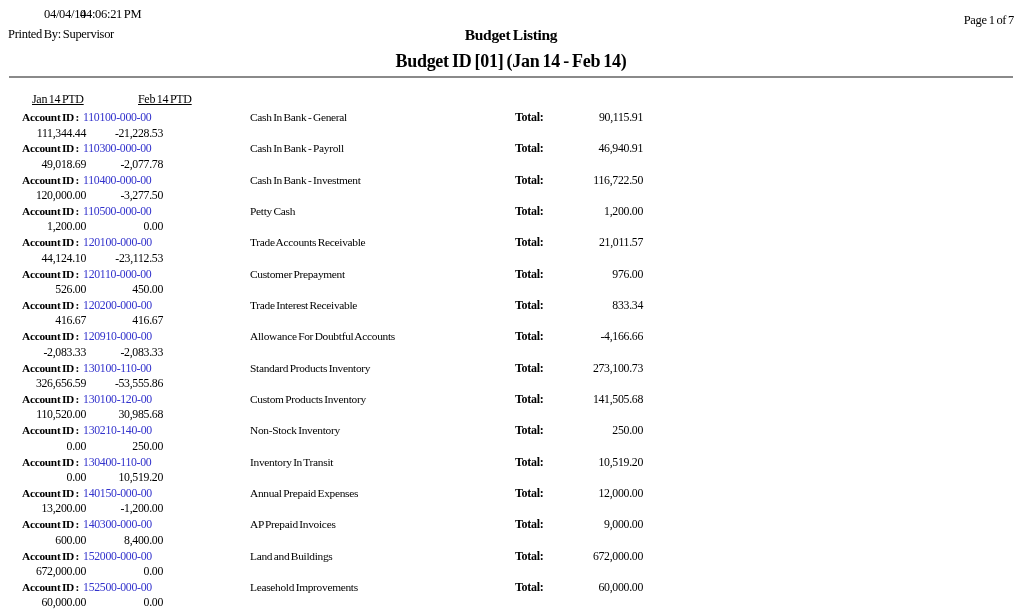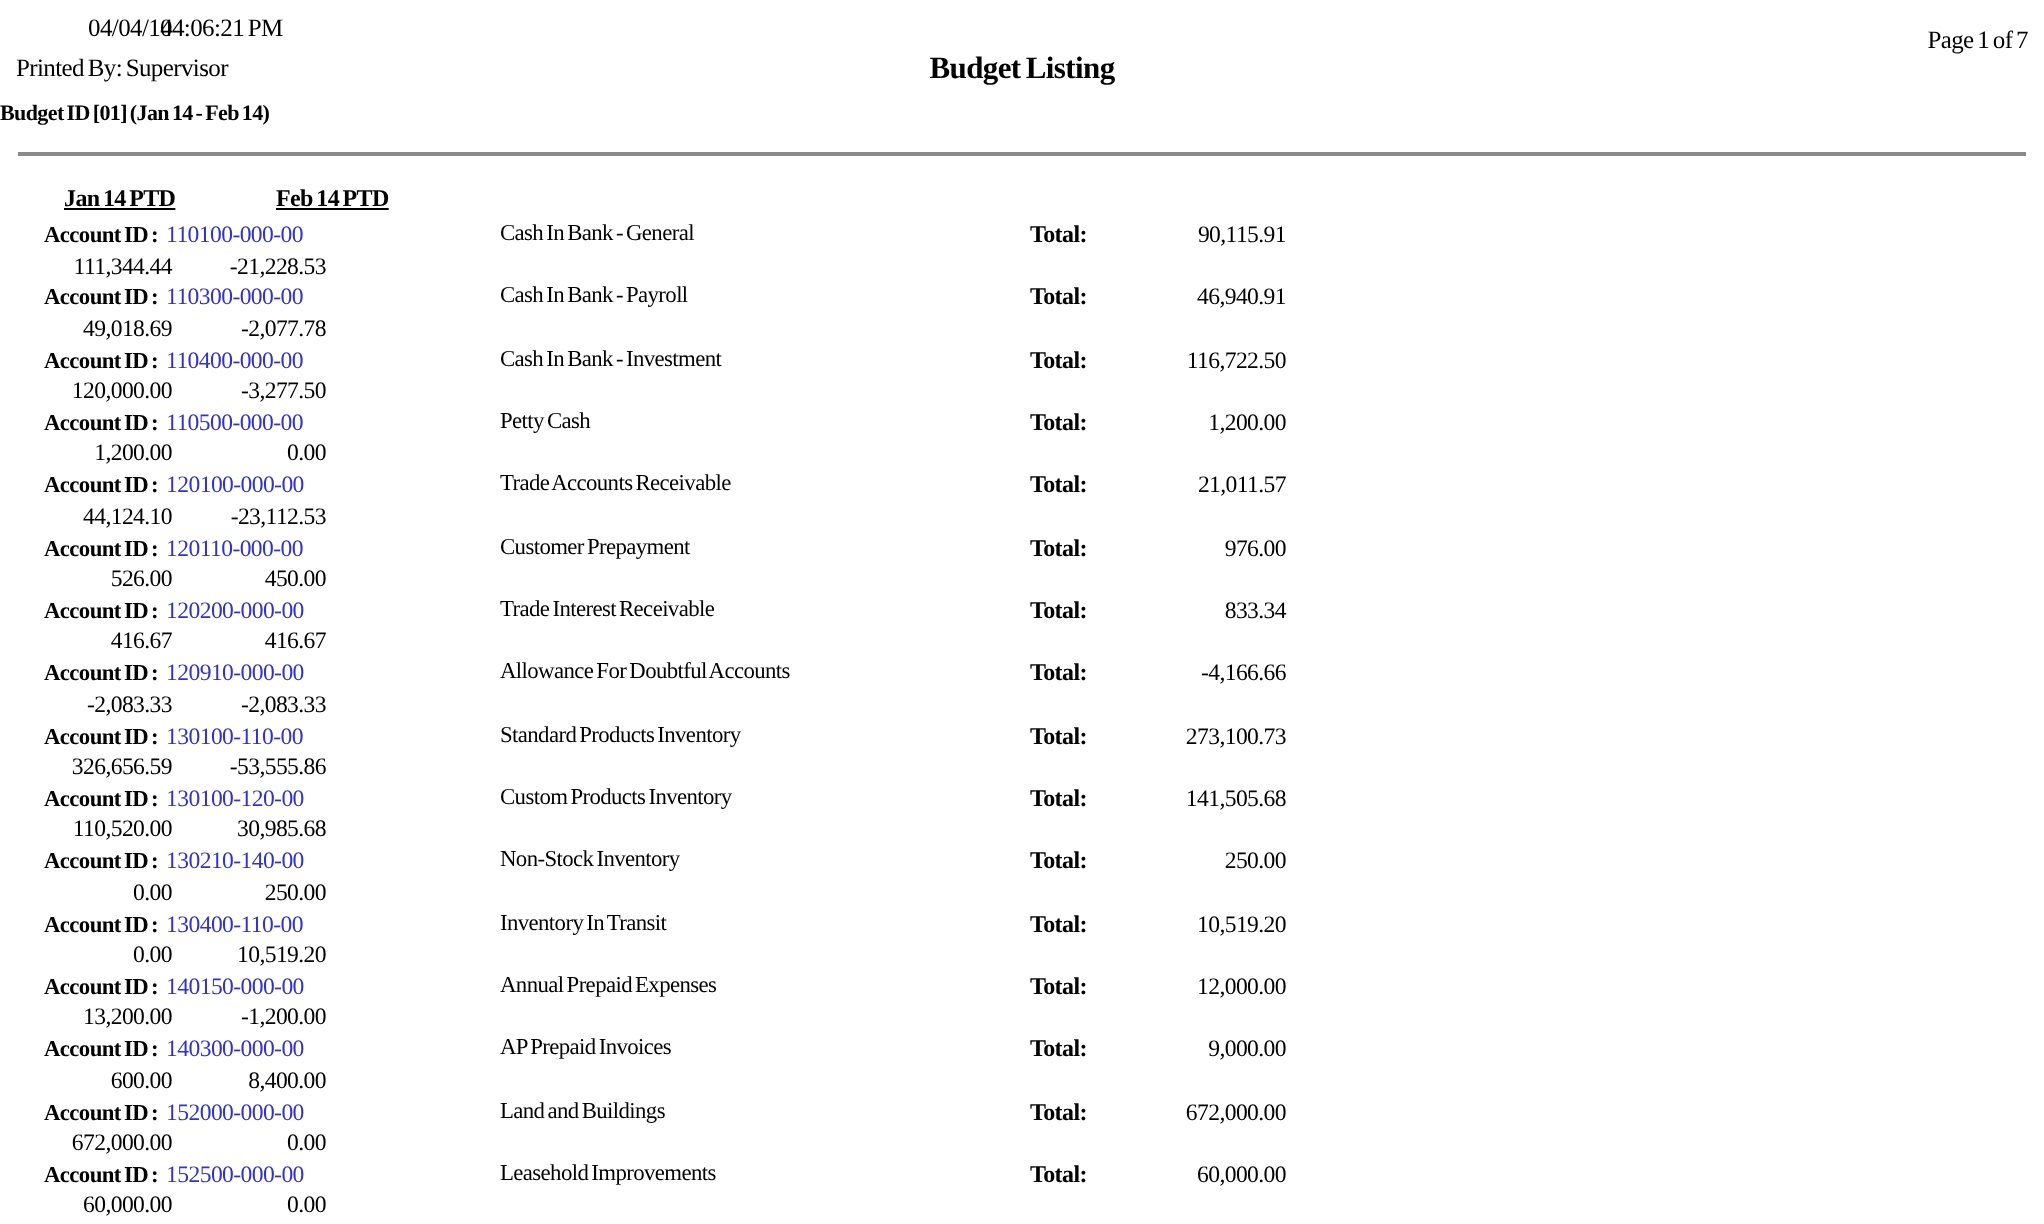--- a/index.html
+++ b/index.html
@@ -12,26 +12,26 @@
     position:relative;
   }
   .report { position:absolute; inset:0; }
 
   
   .hdr-date    { position:absolute; left:20px;  top:7px;  font-size:12.5px;margin-left:24px; }
   .hdr-time    { position:absolute; left:80px; top:7px;  font-size:12.5px; }
   .hdr-printed { position:absolute; left:8px;  top:27px; font-size:12.5px; }
   .hdr-company { position:absolute; left:0; right:0; top:7px;  text-align:center; font-size:13px;   font-weight:bold; }
   .hdr-title   { position:absolute; left:0; right:0; top:26px; text-align:center; font-size:15.5px; font-weight:bold;font-family:Liberation Serif, serif; }
-  .hdr-sub     { position:absolute; left:0; right:0; top:51px; text-align:left; font-size:11px; font-weight:bold; }
+  .hdr-sub     { position:absolute; left:0; right:0; top:51px; text-align:center; font-size:18px; font-weight:bold; }
   .hdr-page    { position:absolute; right:8px; top:13px; font-size:12.5px; }
   .hdr-rule    { position:absolute; left:9px; right:9px; top:76px; border-top:2px solid #8a8a8a; }
 
   
-  .colhead { position:absolute; top:92px; font-size:12px; font-weight:bold; text-decoration:underline; }
+  .colhead { position:absolute; top:92px; font-size:12px; font-weight:normal; text-decoration:underline; }
   .colhead.jan { left:32px; }
   .colhead.feb { left:106px;margin-left:32px; }
 
   
   .rows { position:absolute; left:0; top:109px; right:0; }
   .row { position:relative; height:31.33px; font-size:11.8px; }
   .acct-line  { position:absolute; left:22px; top:1px; white-space:nowrap; }
   .acct-label { font-weight:bold; font-size:11.4px; }
   .acct-id    { color:var(--acct-color,#3232cc); padding-left:4px; }
   .val-jan { position:absolute; top:16.5px; left:0;    width:86px; text-align:right; }

